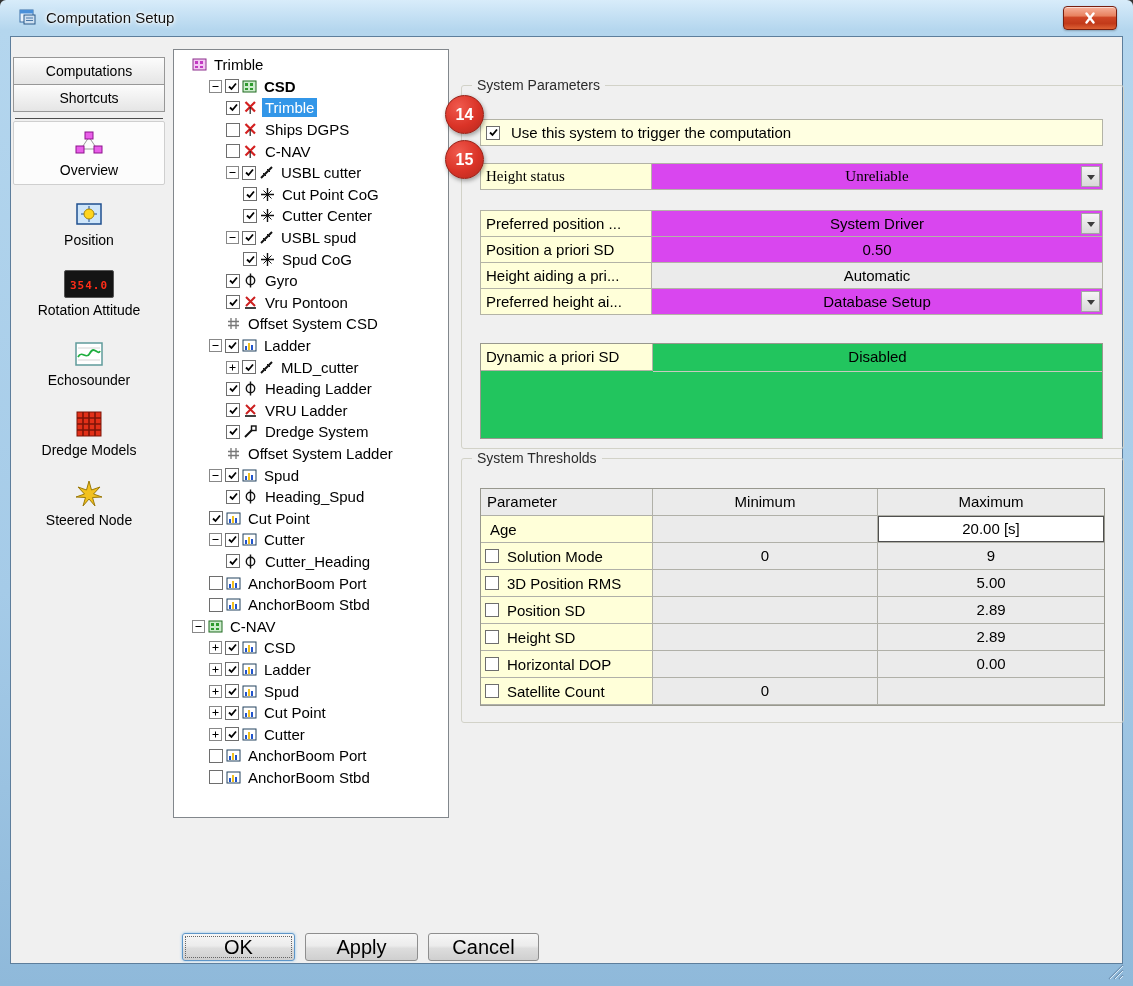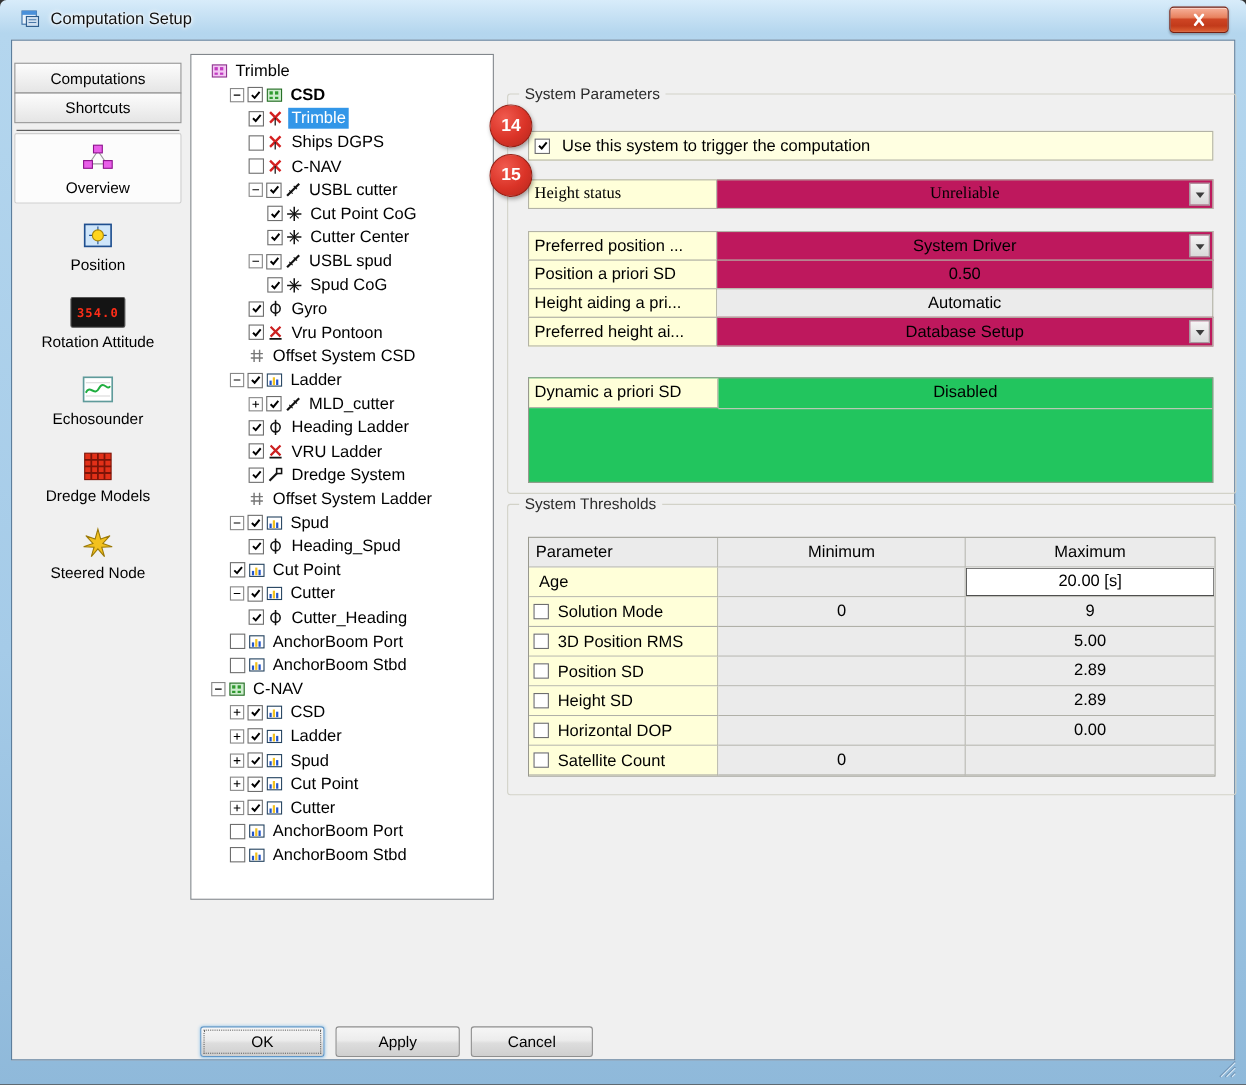--- a/index.html
+++ b/index.html
@@ -52,21 +52,21 @@
   .fieldset .legend{position:absolute;top:-9px;left:10px;background:#f0f0f0;padding:0 5px;
     font-size:14px;color:#2b2b2b;}
   .sp{left:450px;top:28px;width:661px;height:362px;}
   .st{left:450px;top:401px;width:661px;height:263px;}
   .trigger-row{position:absolute;left:18px;top:33px;width:623px;height:27px;background:#ffffe1;
     border:1px solid #b3b3a6;display:flex;align-items:center;padding-left:5px;box-sizing:border-box;}
   .trigger-label{font-size:15px;margin-left:8px;}
   .hs-row{position:absolute;left:18px;top:77px;width:623px;height:27px;display:flex;font-family:Liberation Serif, serif;}
   .pcell{box-sizing:border-box;height:27px;line-height:25px;font-size:15px;}
   .plabel{width:172px;background:#ffffd9;border:1px solid #b3b3a6;padding-left:5px;flex:none;}
-  .pvalue{position:relative;flex:1;text-align:center;border:1px solid #b3b3a6;border-left:none;background:#be185d;}
+  .pvalue{position:relative;flex:1;text-align:center;border:1px solid #b3b3a6;border-left:none;background:#d946ef;}
   .pvalue.readonly{background:#ebebeb;}
   .combo-btn{position:absolute;top:2px;bottom:2px;right:2px;width:19px;
     background:linear-gradient(180deg,#f5f5f5,#d9d9d9);border:1px solid #a5a5a5;
     display:flex;align-items:center;justify-content:center;cursor:pointer;box-sizing:border-box;}
   .tri{width:0;height:0;border:4px solid transparent;border-top:5px solid #3c3c3c;margin-top:5px;}
   .param-grid{position:absolute;left:18px;top:124px;width:623px;}
   .param-row{display:flex;height:27px;}
   .param-row + .param-row{margin-top:-1px;}
   .dyn-box{position:absolute;left:18px;top:257px;width:623px;height:96px;background:#22c55e;
     border:1px solid #98988e;box-sizing:border-box;}
@@ -82,21 +82,21 @@
     border-right:1px solid #b0b0a8;border-bottom:1px solid #b0b0a8;text-align:center;}
   .tlabel{width:172px;background:#ffffd9;text-align:left;display:flex;align-items:center;padding-left:4px;}
   .tlabel-text{margin-left:5px;}
   .tmin{width:225px;}
   .tmax{width:226px;border-right:none;}
   .thead-label{width:172px;text-align:left;padding-left:6px;}
   .thead-min{width:225px;}
   .thead-max{width:226px;border-right:none;text-align:center;}
   .focus-cell{background:#fff;box-shadow:inset 0 0 0 1px #4f4f4f;}
   
-  .win-btn{position:absolute;top:896px;height:28px;font-size:14px;font-family:inherit;
+  .win-btn{position:absolute;top:896px;height:28px;font-size:20px;font-family:inherit;
     background:linear-gradient(180deg,#f6f6f6 0%,#ececec 45%,#dddddd 55%,#cfcfcf 100%);
     border:1px solid #8e8e8e;border-radius:3px;color:#000;cursor:pointer;}
   .btn-ok{left:171px;width:113px;border-color:#5e96c8;box-shadow:0 0 3px #8cc2ea;
     outline:1px dotted #666;outline-offset:-4px;}
   .btn-apply{left:294px;width:113px;}
   .btn-cancel{left:417px;width:111px;}
   
   .badge{position:absolute;width:37px;height:37px;border-radius:50%;
     background:radial-gradient(circle at 35% 30%,#f05a4e,#da3327 55%,#b3281e);
     border:1px solid #951f15;color:#fff;font-size:16px;font-weight:bold;

